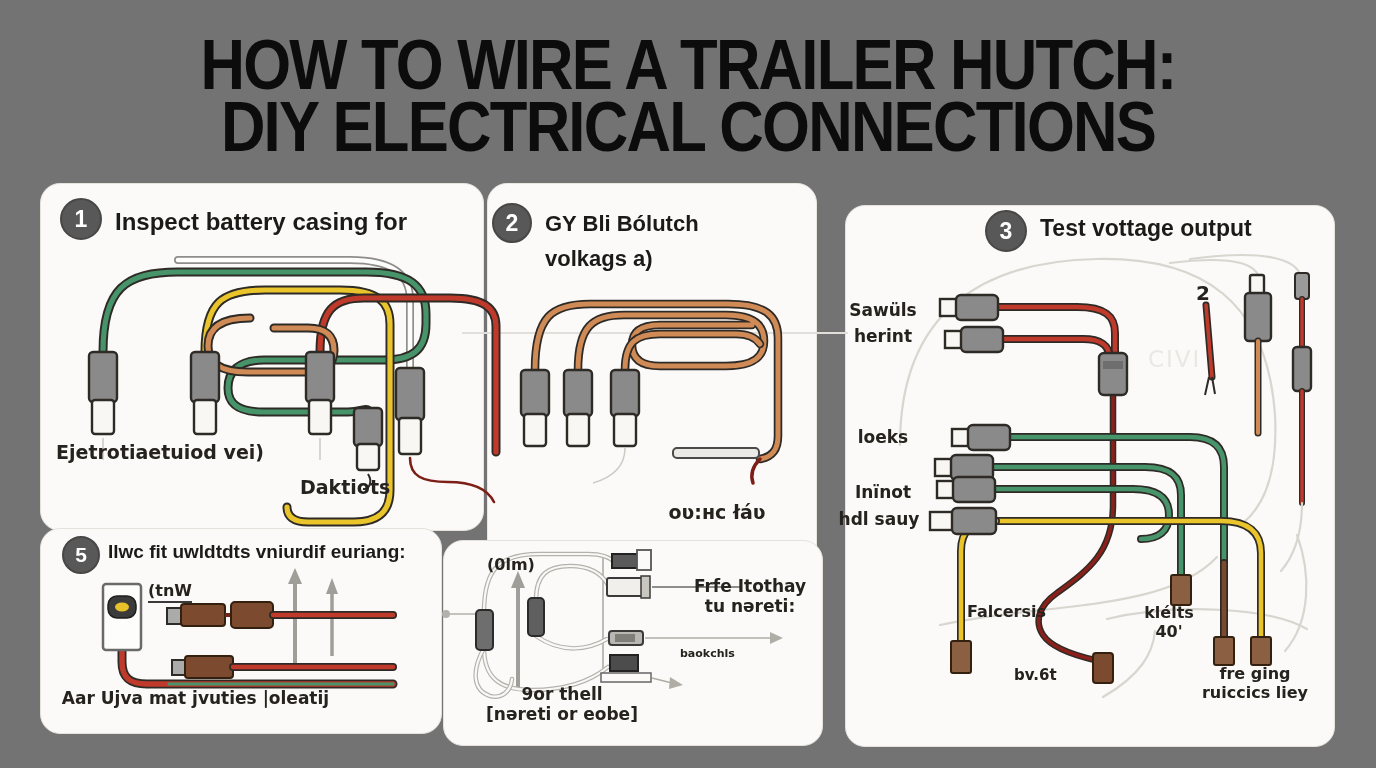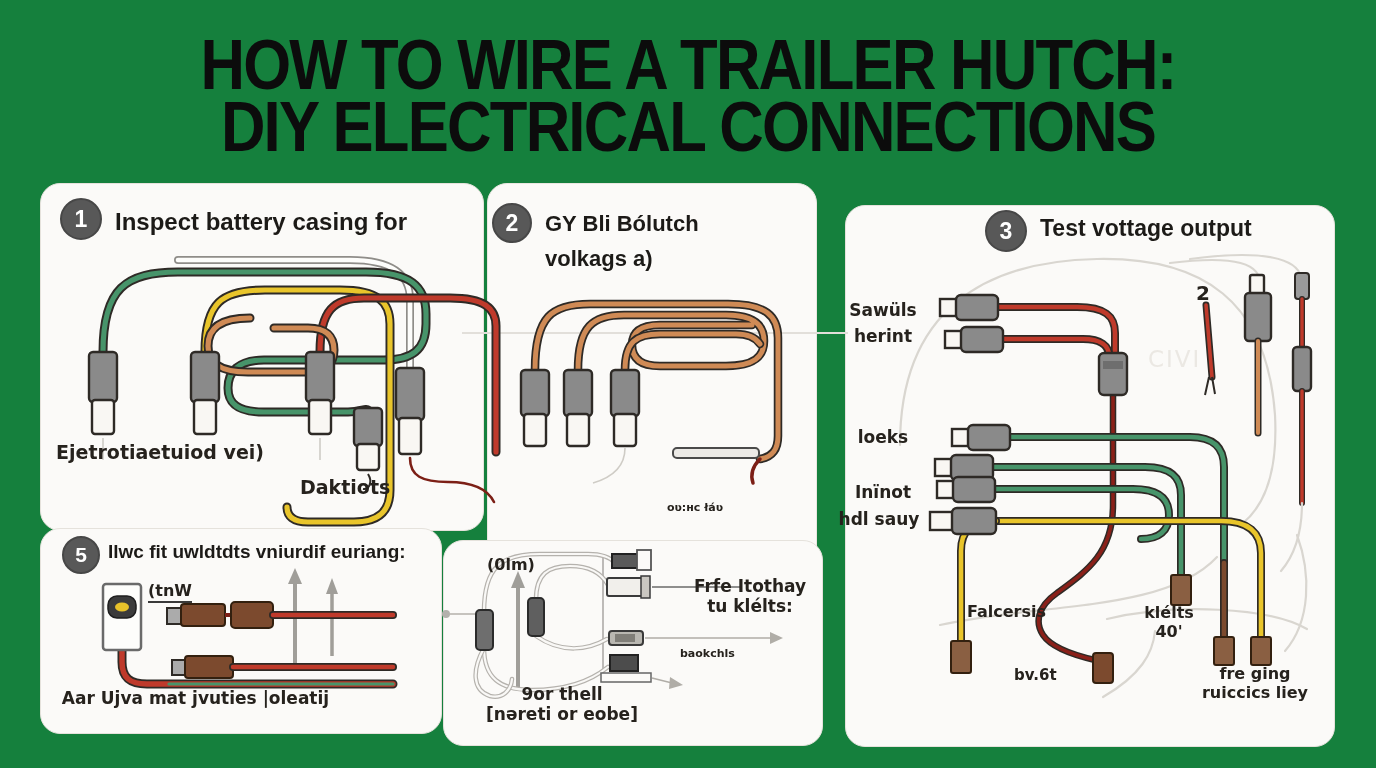--- a/index.html
+++ b/index.html
@@ -1,17 +1,17 @@
 <!DOCTYPE html>
 <html><head>
 <meta charset="utf-8">
 <style>
   *{margin:0;padding:0;box-sizing:border-box}
   html,body{background:#e9e6e1}
-  .canvas{position:relative;width:1376px;height:768px;background:#15803d;overflow:hidden;
+  .canvas{position:relative;width:1376px;height:768px;background:#737373;overflow:hidden;
           font-family:"DejaVu Sans","Liberation Sans",sans-serif;color:#221f1b}
   .panel{position:absolute;background:#fbfaf8;border:1.5px solid #e5e2dc;border-radius:20px}
   .title{position:absolute;left:0;right:0;top:34px;text-align:center;
          font-family:"Liberation Sans",sans-serif;font-weight:bold;font-size:70px;line-height:62px;
          letter-spacing:-2px;color:#0c0c0c;transform:scaleX(0.88)}
   .step-badge{position:absolute;width:42px;height:42px;border-radius:50%;background:#585858;
               border:2px solid #474747;color:#fff;font-family:"Liberation Sans",sans-serif;
               font-weight:bold;font-size:23px;display:flex;align-items:center;justify-content:center}
   .step-title{position:absolute;font-family:"Liberation Sans",sans-serif;font-weight:bold;color:#1c1a17}
   .lbl{position:absolute;font-weight:bold;color:#26221d;white-space:nowrap}
@@ -311,21 +311,21 @@
       <rect x="170" y="117" width="28" height="16" fill="#4c4c4c" stroke="#222" stroke-width="2"></rect>
       <rect x="161" y="135" width="50" height="9" fill="#fbfaf8" stroke="#666" stroke-width="1.5"></rect>
       <path d="M 212,140 L 232,145" stroke="#b0ada7" stroke-width="1.5"></path>
       <polygon points="230,139 243,147 229,151" fill="#b0ada7"></polygon>
     </g>
   </svg>
 
   <div class="lbl" style="left:56px;top:441px;font-size:19px">Ejetrotiaetuiod vei)</div>
   <div class="lbl" style="left:300px;top:476px;font-size:19px">Daktiots</div>
 
-  <div class="lbl center" style="left:645px;top:501px;width:100px;font-size:11px">oʋ:ʜc łáʋ</div>
+  <div class="lbl center" style="left:667px;top:501px;width:100px;font-size:19px">oʋ:ʜc łáʋ</div>
 
   <div class="wm" style="left:1148px;top:346px;font-size:23px">CIVI</div>
   <div class="lbl" style="left:1196px;top:281px;font-size:20px">2</div>
   <div class="lbl right" style="left:838px;top:300px;width:90px;font-size:17px">Sawüls</div>
   <div class="lbl right" style="left:838px;top:326px;width:90px;font-size:17px">herint</div>
   <div class="lbl right" style="left:838px;top:427px;width:90px;font-size:17px">loeks</div>
   <div class="lbl right" style="left:838px;top:482px;width:90px;font-size:17px">Inïnot</div>
   <div class="lbl right" style="left:830px;top:509px;width:98px;font-size:17px">hdl sauy</div>
   <div class="lbl" style="left:967px;top:602px;font-size:16px">Falcersis</div>
   <div class="lbl center" style="left:1129px;top:603px;width:80px;font-size:16px">
@@ -337,21 +337,21 @@
     <div>fre ging</div>
     <div>ruiccics liey</div>
   </div>
 
   <div class="lbl" style="left:148px;top:581px;font-size:16px;border-bottom:2px solid #3a3a3a;padding-bottom:1px">(tnW</div>
   <div class="lbl center" style="left:58px;top:688px;width:275px;font-size:17px">Aar Ujva mat jvuties |oleatij</div>
 
   <div class="lbl" style="left:487px;top:555px;font-size:16px">(0lm)</div>
   <div class="lbl center" style="left:670px;top:576px;width:160px;font-size:17px">
     <div>Frfe Itothay</div>
-    <div>tu klélts:</div>
+    <div>tu nəreti:</div>
   </div>
   <div class="lbl" style="left:680px;top:647px;font-size:11px">baokchls</div>
   <div class="lbl center" style="left:462px;top:684px;width:200px;font-size:17px">
     <div>9or thell</div>
     <div>[nəreti or eobe]</div>
   </div>
 
 </div>
 
 </body></html>

